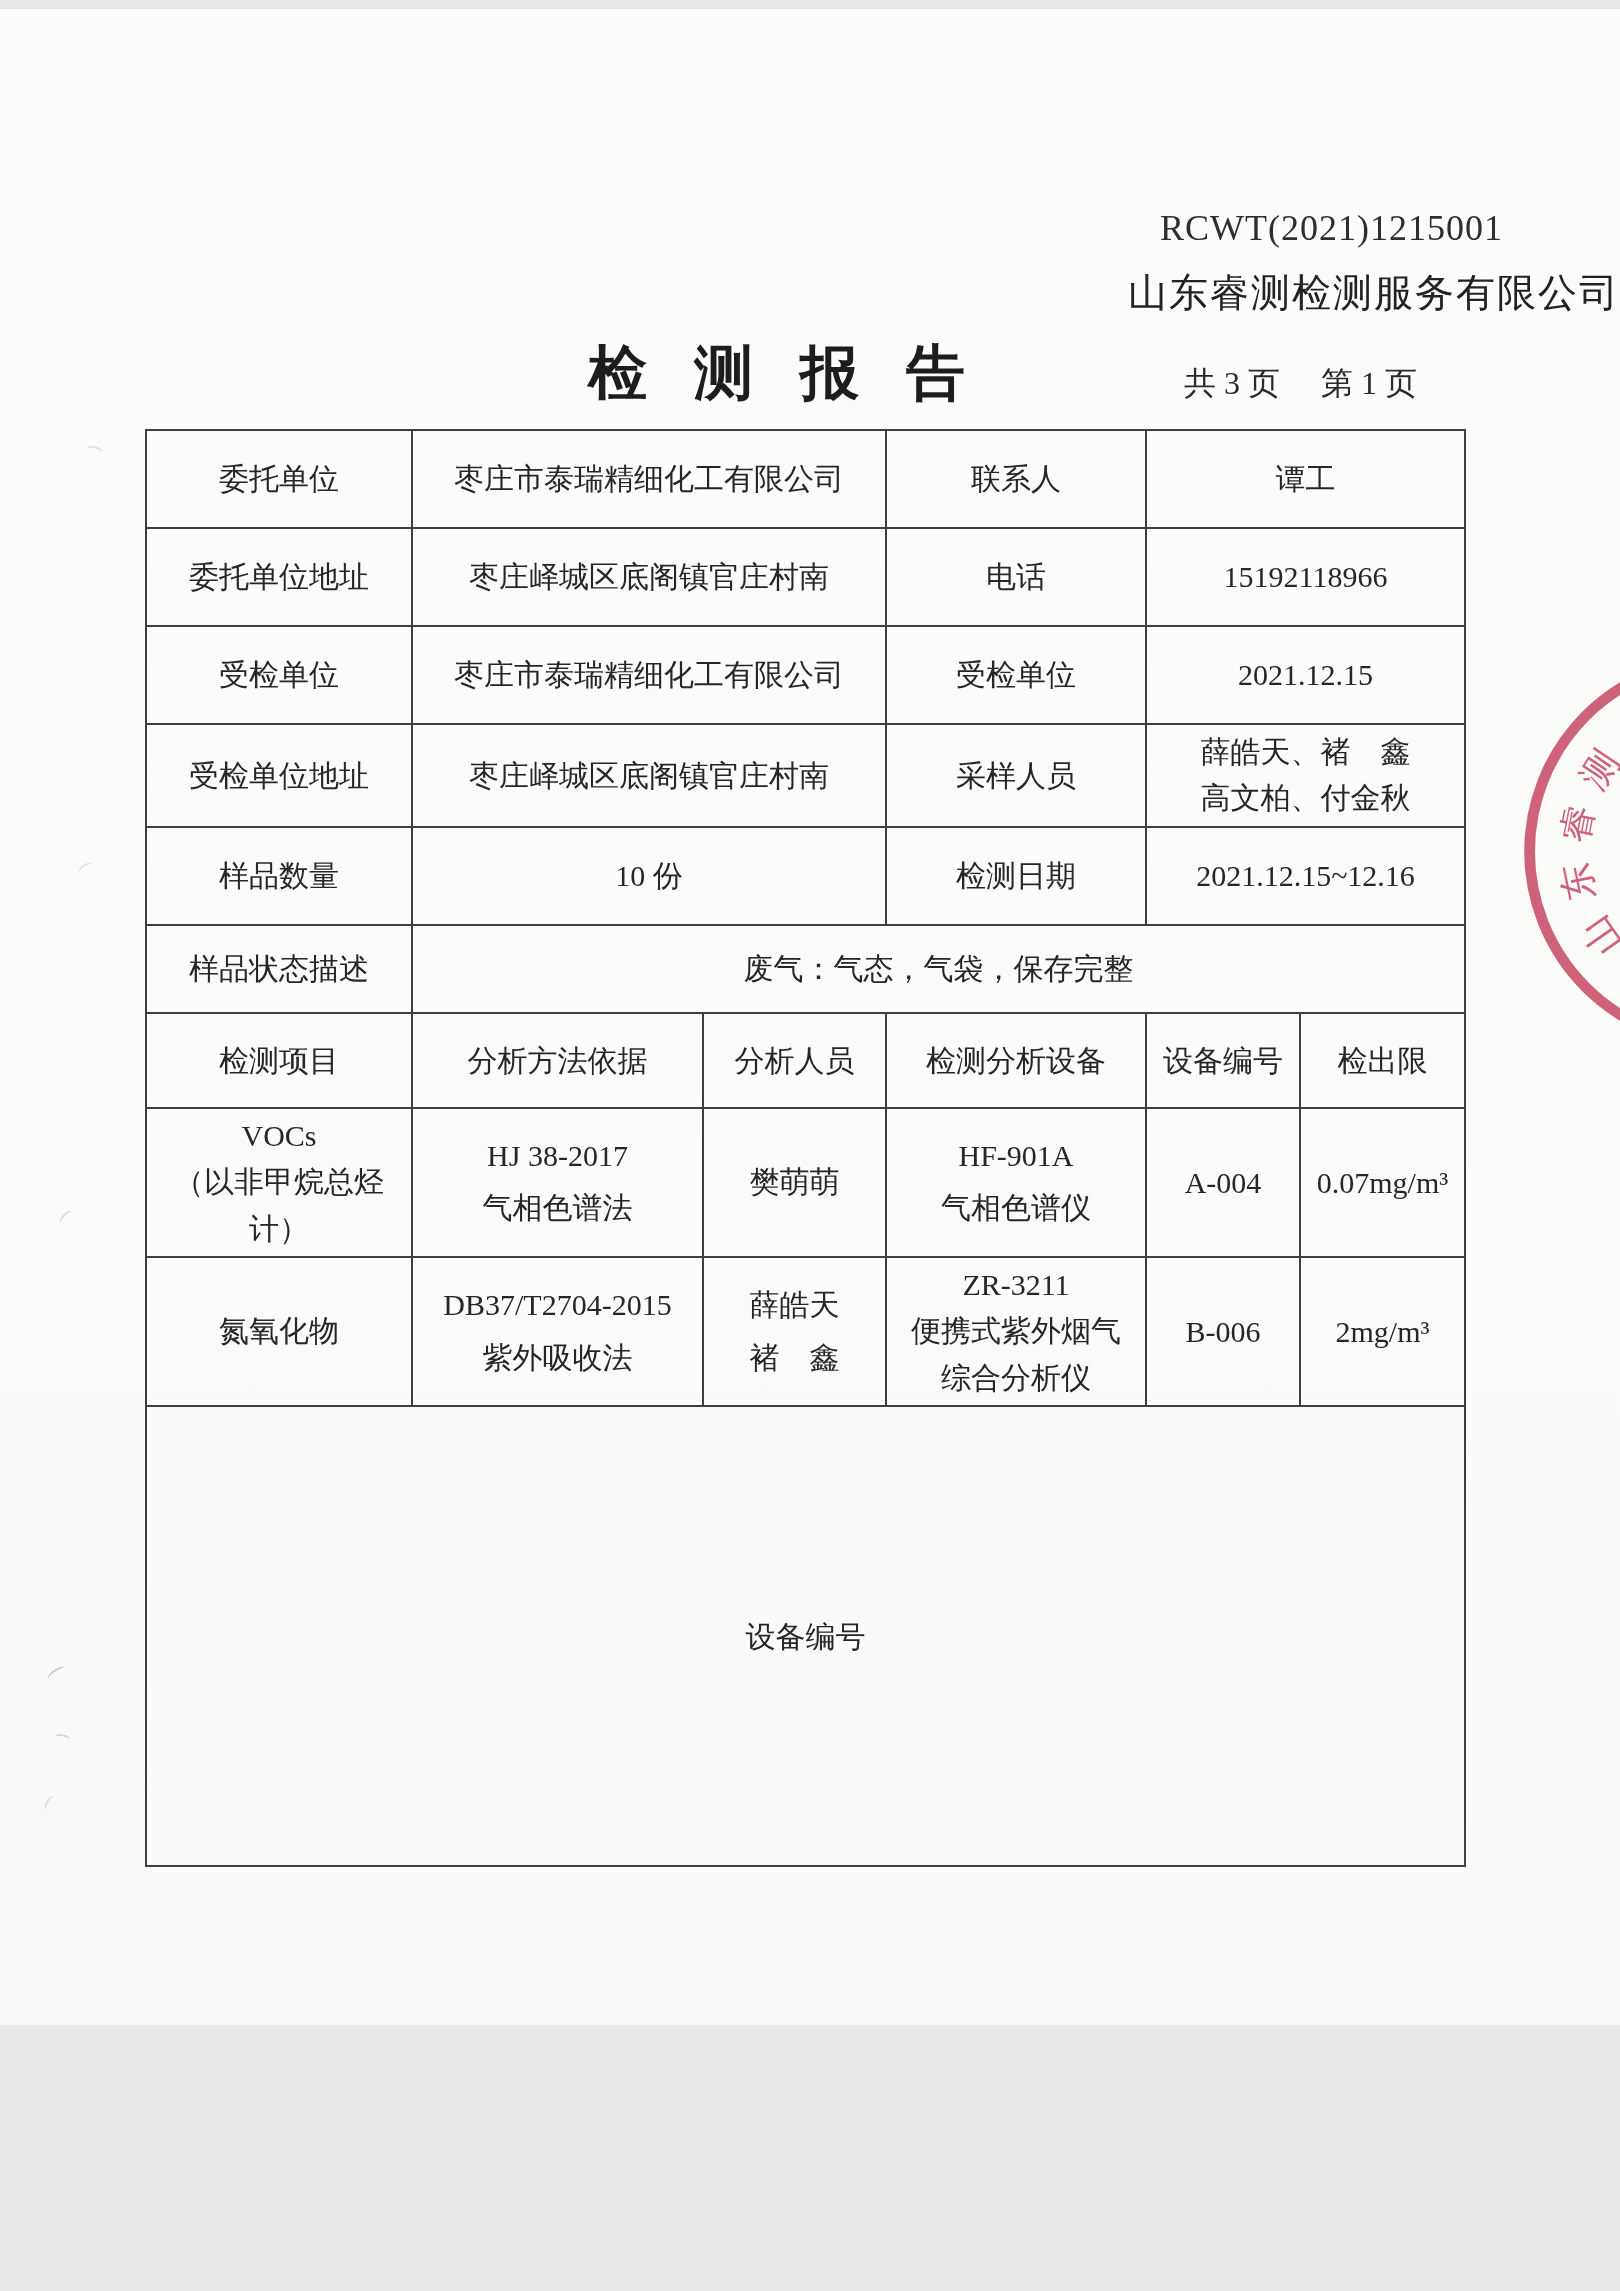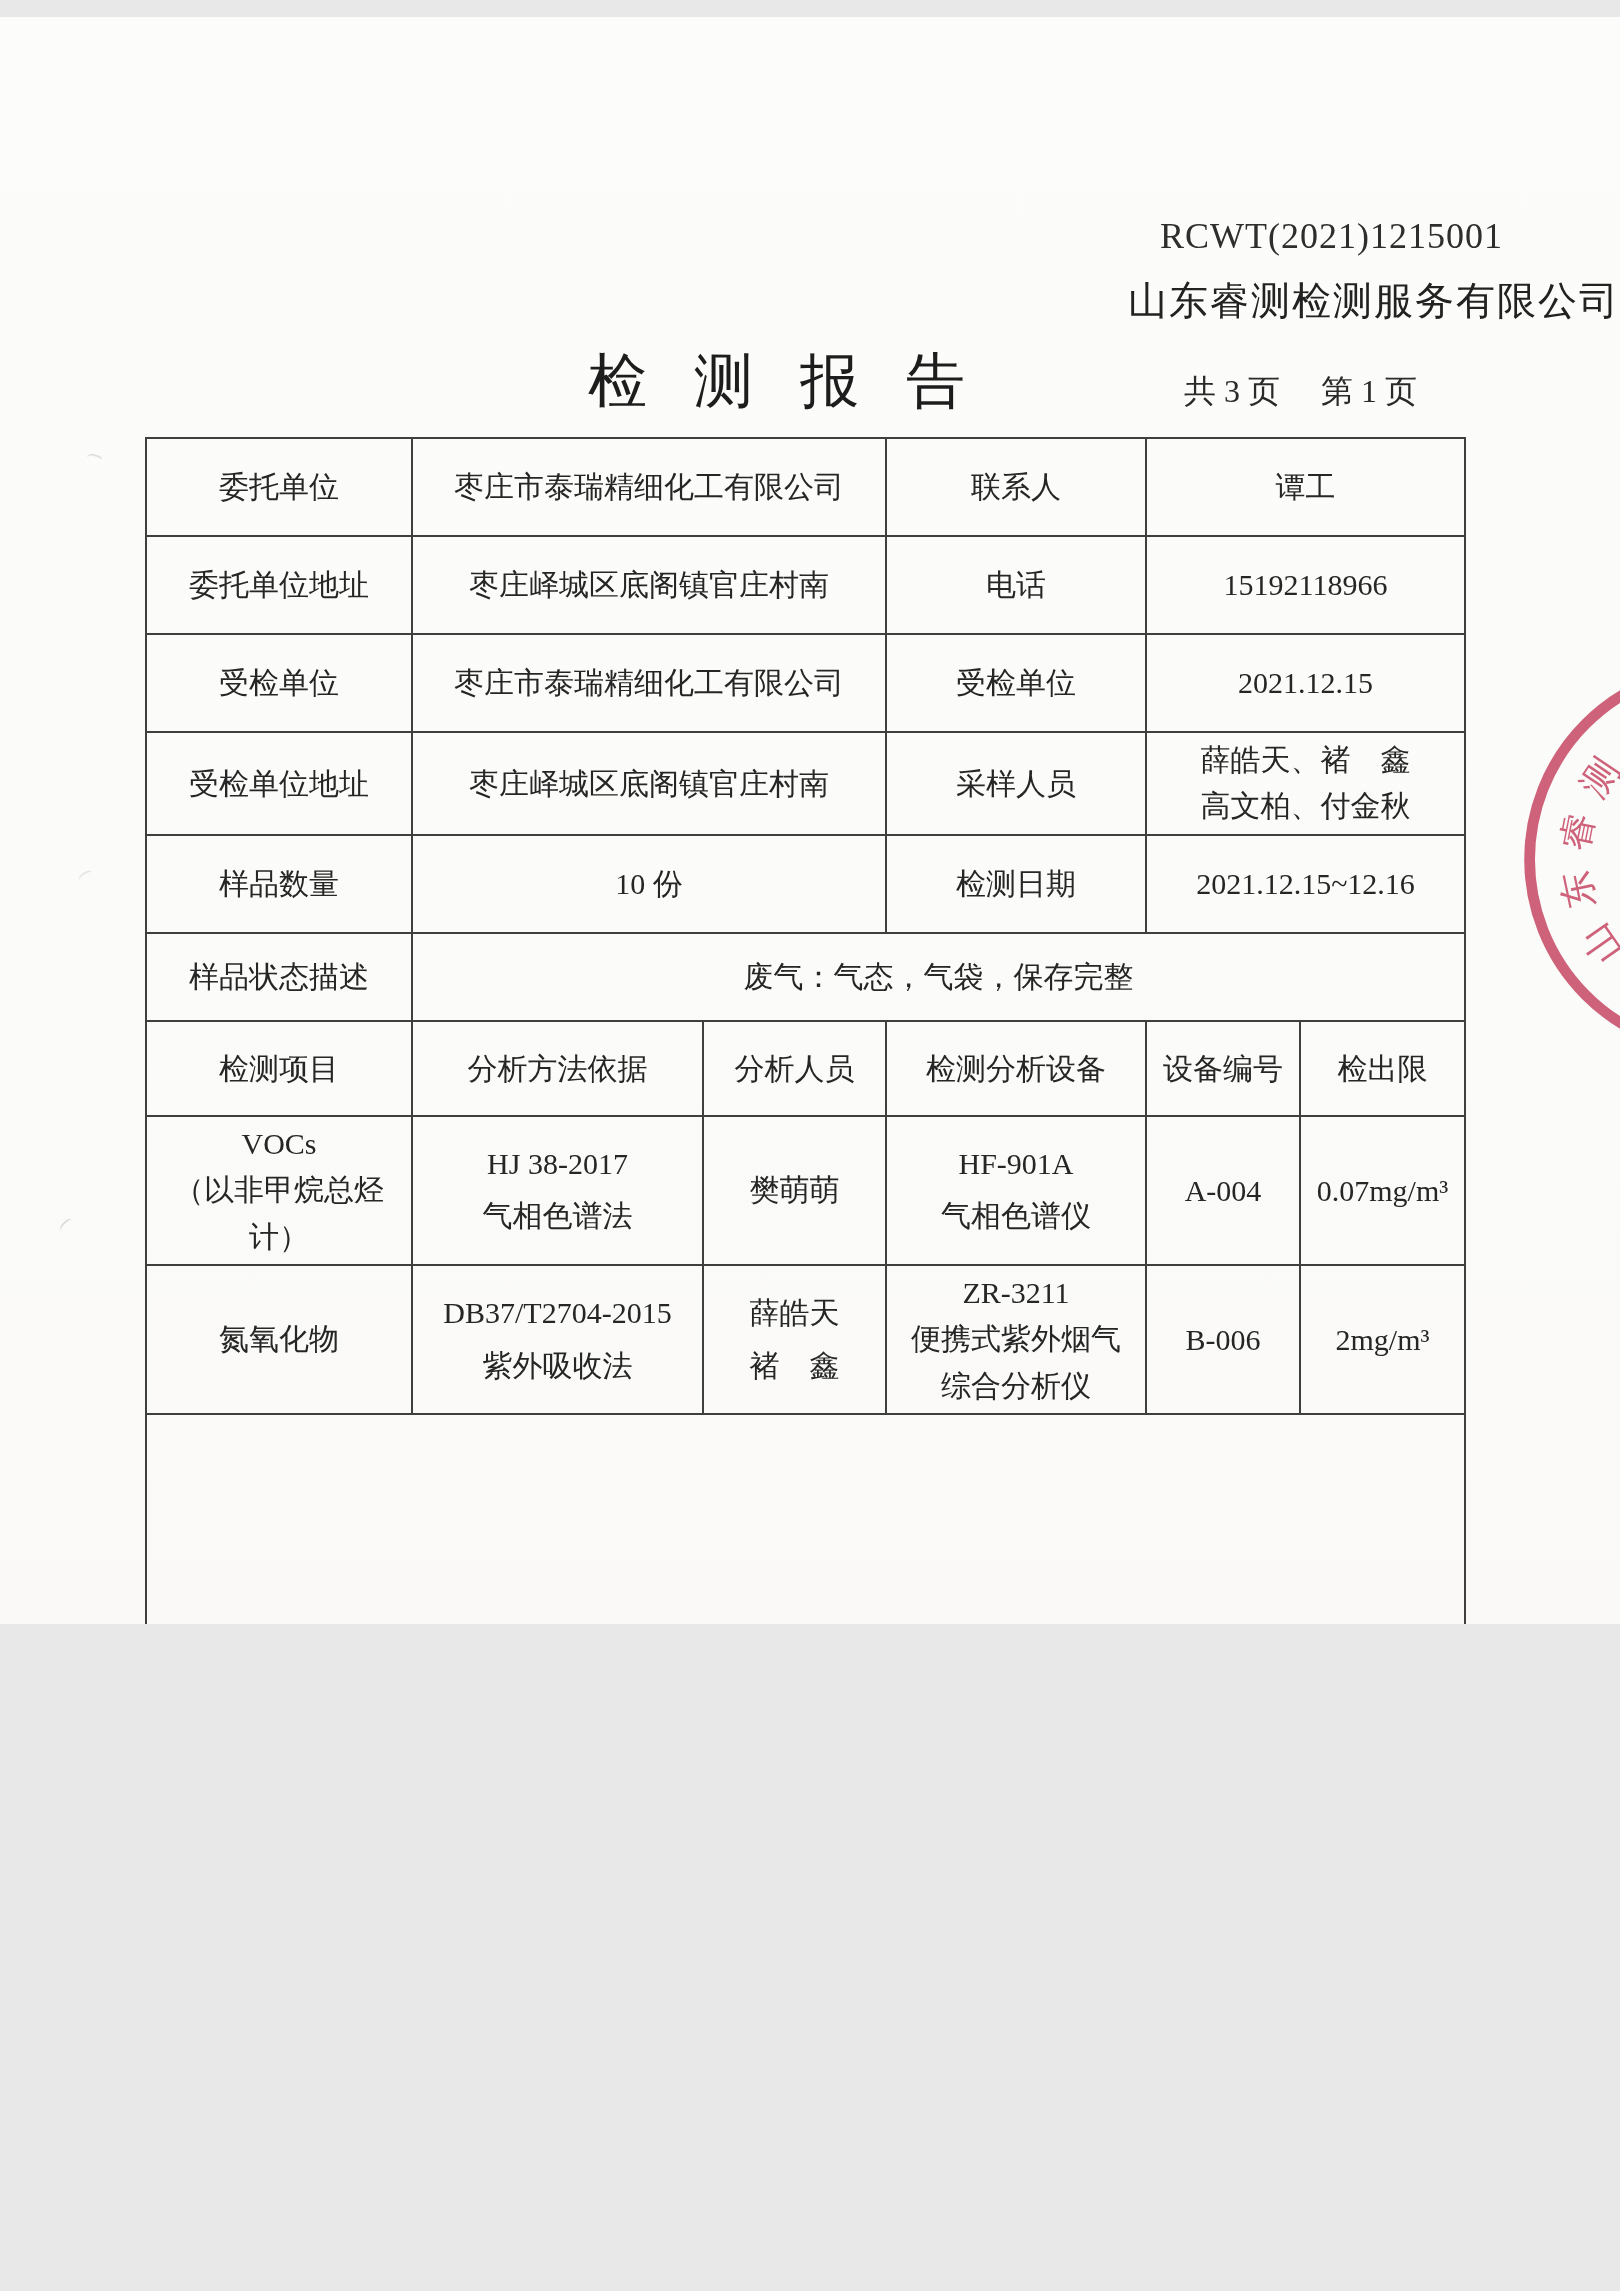--- a/index.html
+++ b/index.html
@@ -1,37 +1,37 @@
 <!DOCTYPE html>
 <html><head>
 <meta charset="utf-8">
 <style>
   html,body { margin:0; padding:0; background:#e8e8e8; }
   .page {
     position:relative;
-    width:1620px; height:1607px;
-    margin:17px auto;
+    width:1620px; height:2016px;
+    margin:9px auto;
     background:linear-gradient(180deg,#fcfcfa 0%,#fbfbf9 60%,#faf9f7 100%);
     overflow:hidden;
     font-family:"Liberation Serif","DejaVu Serif",serif;
     color:#262626;
   }
   .report-no {
     position:absolute; top:198px; left:1160px;
     font-size:36px; letter-spacing:1px; color:#2e2e2e;
     white-space:nowrap;
   }
   .company {
     position:absolute; top:257px; left:0; width:100%;
     text-align:right; font-size:39px; letter-spacing:2px; color:#222;
     white-space:nowrap;
   }
   .title {
     position:absolute; top:325px; left:588px;
-    font-size:59px; font-weight:normal; letter-spacing:47px;
+    font-size:59px; font-weight:bold; letter-spacing:47px;
     color:#1d1d1d; white-space:nowrap;
   }
   .page-info {
     position:absolute; top:353px; left:1184px;
     font-size:32px; color:#2a2a2a; white-space:nowrap;
   }
   .page-info .gap { display:inline-block; width:41px; }
 
   table.report-table {
     position:absolute; left:145px; top:420px;

